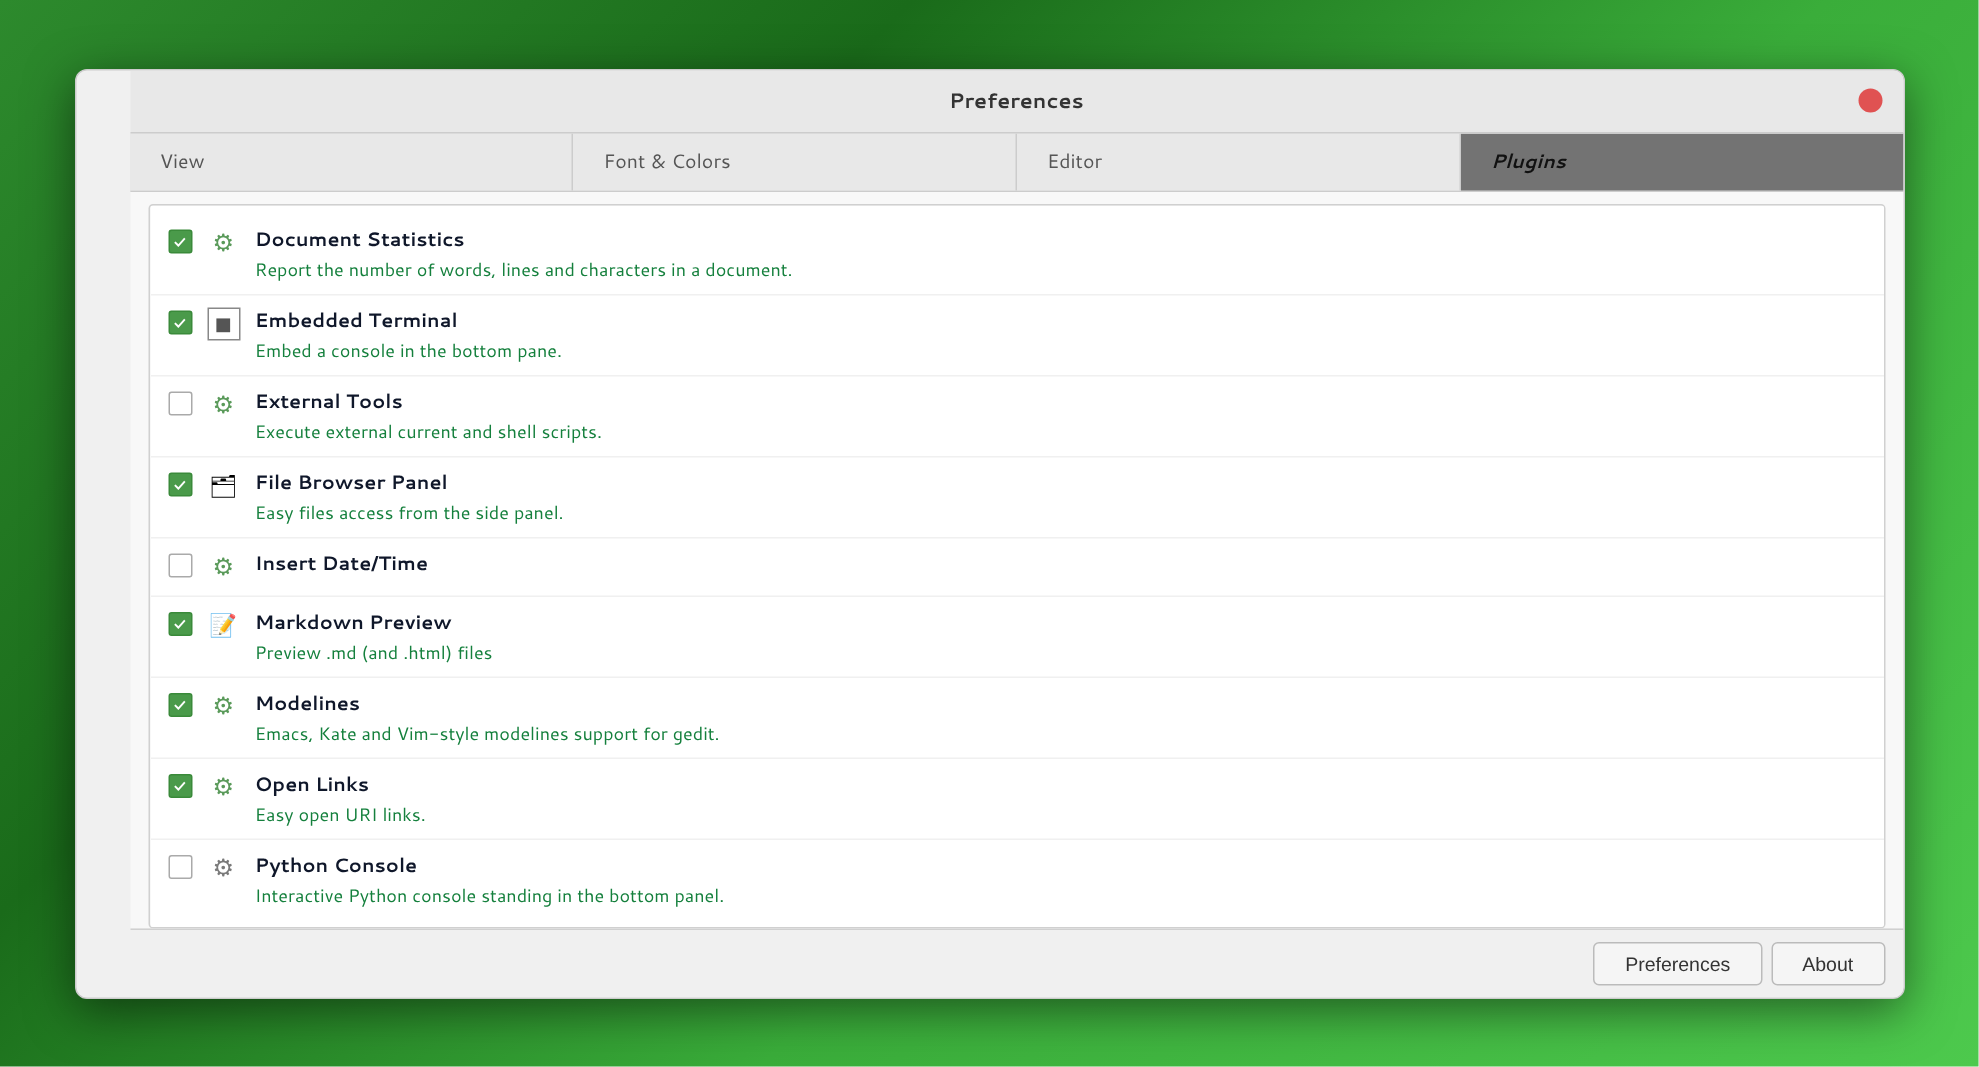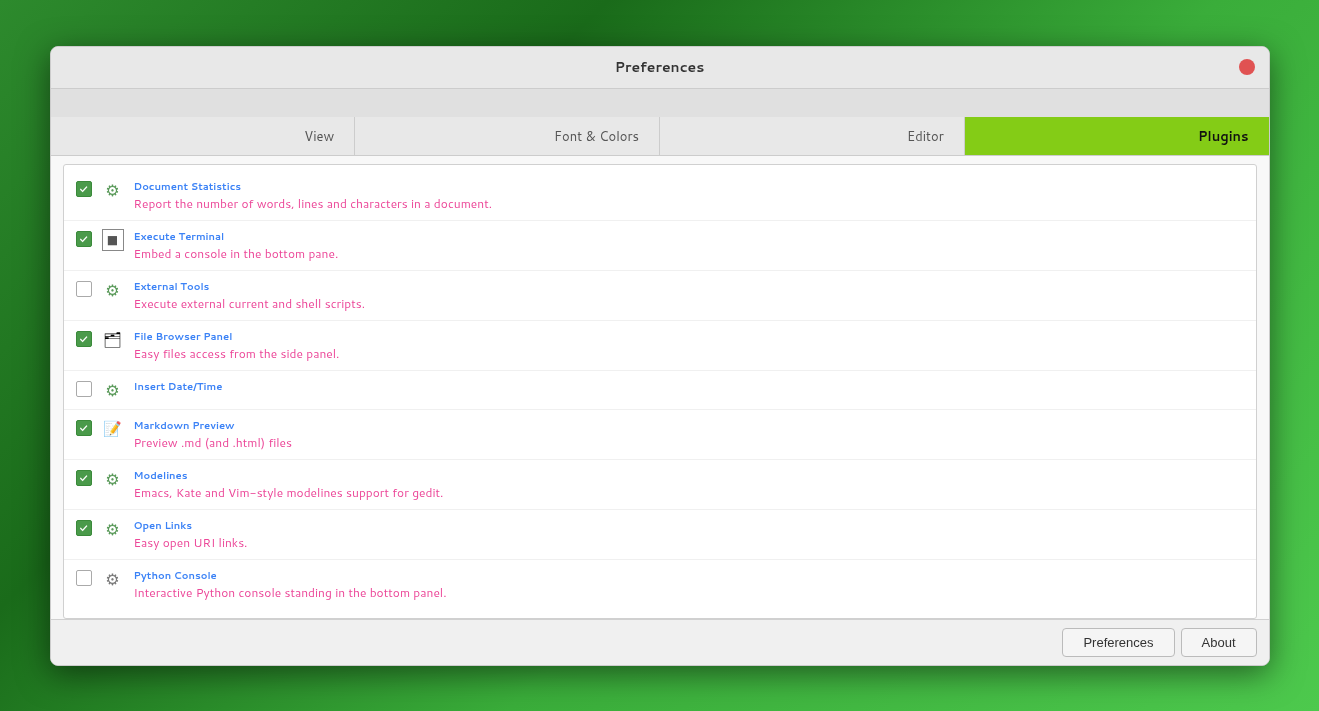--- a/index.html
+++ b/index.html
@@ -15,20 +15,21 @@
     .window {
       background: #f0f0f0;
       border-radius: 8px;
       width: 1220px;
       height: 620px;
       box-shadow: 0 8px 32px rgba(0,0,0,0.5);
       display: flex;
       flex-direction: column;
       overflow: hidden;
       border: 1px solid #ccc;
+      padding-left: 36px;
     }
     .titlebar {
       background: #e8e8e8;
       height: 42px;
       display: flex;
       align-items: center;
       justify-content: center;
       position: relative;
       border-bottom: 1px solid #ccc;
       flex-shrink: 0;
@@ -51,34 +52,34 @@
     }
     .tabs {
       display: flex;
       background: #e0e0e0;
       border-bottom: 1px solid #ccc;
       flex-shrink: 0;
     }
     .tab {
       flex: 1;
       padding: 10px 20px;
-      text-align: right;
+      text-align: left;
       font-size: 13px;
       color: #555;
       cursor: pointer;
       border-right: 1px solid #ccc;
       background: #e8e8e8;
       user-select: none;
-      margin-top: 28px;
     }
     .tab:last-child { border-right: none; }
     .tab.active {
-      background: #84cc16;
+      background: #737373;
       font-weight: 700;
       color: #111;
+      font-style: italic;
     }
     .content {
       flex: 1;
       background: #f8f8f8;
       overflow: hidden;
       display: flex;
       flex-direction: column;
     }
     .plugin-list {
       flex: 1;
@@ -129,28 +130,28 @@
       width: 22px;
       height: 22px;
       flex-shrink: 0;
       display: flex;
       align-items: center;
       justify-content: center;
       font-size: 14px;
     }
     .plugin-info { flex: 1; }
     .plugin-name {
-      font-size: 10px;
+      font-size: 13px;
       font-weight: 700;
-      color: #3b82f6;
+      color: #0f172a;
       margin-bottom: 2px;
     }
     .plugin-desc {
       font-size: 12px;
-      color: #ec4899;
+      color: #15803d;
     }
     .footer {
       display: flex;
       justify-content: flex-end;
       padding: 8px 12px;
       background: #f0f0f0;
       border-top: 1px solid #d0d0d0;
       gap: 6px;
       flex-shrink: 0;
     }
@@ -193,21 +194,21 @@
       <div class="plugin-name">Document Statistics</div>
       <div class="plugin-desc">Report the number of words, lines and characters in a document.</div>
     </div>
   </div>
         <div class="plugin-item">
     <div class="checkbox-wrap">
       <div class="checkbox checked"></div>
     </div>
     <div class="plugin-icon" style="color:#555;font-size:14px;border:1px solid #888;padding:1px 2px;font-size:12px;">■</div>
     <div class="plugin-info">
-      <div class="plugin-name">Execute Terminal</div>
+      <div class="plugin-name">Embedded Terminal</div>
       <div class="plugin-desc">Embed a console in the bottom pane.</div>
     </div>
   </div>
         <div class="plugin-item">
     <div class="checkbox-wrap">
       <div class="checkbox"></div>
     </div>
     <div class="plugin-icon" style="color:#5a9a5a;font-size:16px;">⚙</div>
     <div class="plugin-info">
       <div class="plugin-name">External Tools</div>

